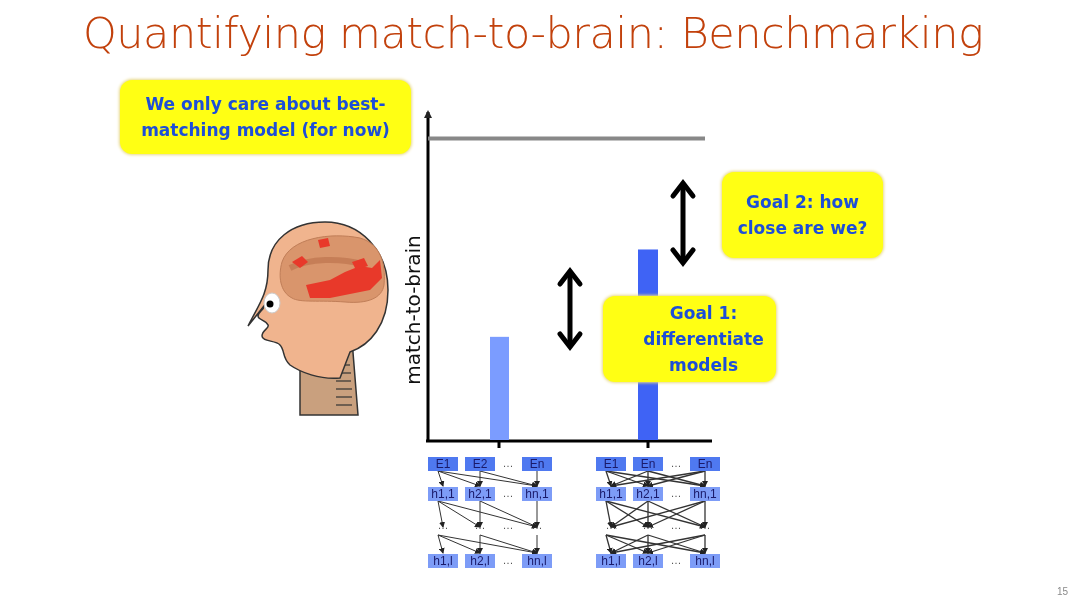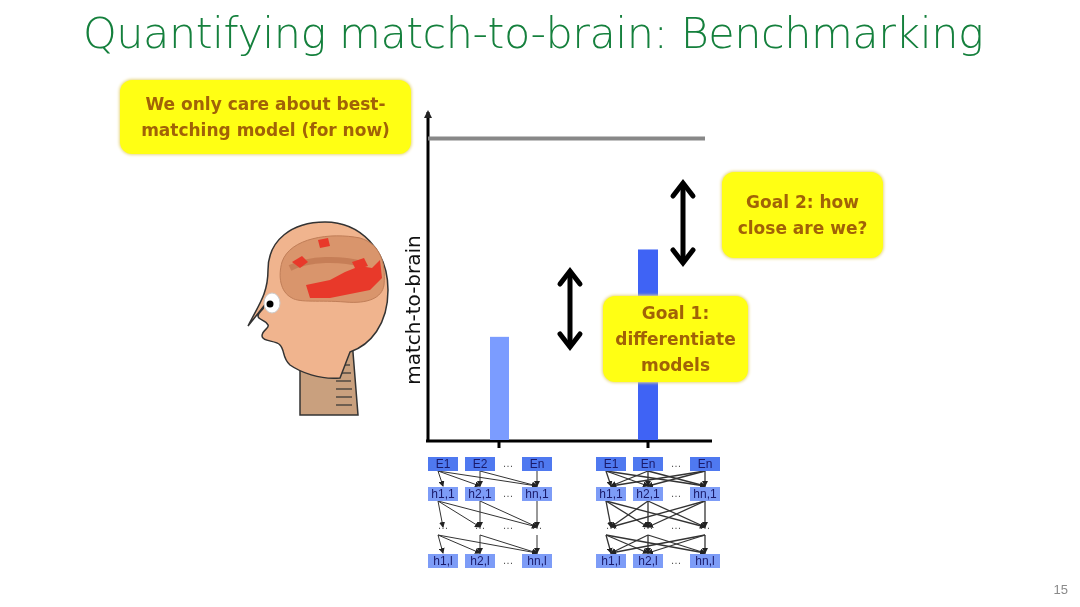--- a/index.html
+++ b/index.html
@@ -1,22 +1,22 @@
 <!DOCTYPE html>
 <html><head>
 <meta charset="utf-8">
 <style>
   html, body { margin: 0; padding: 0; background: #ffffff; }
   body { width: 1080px; height: 607px; position: relative; overflow: hidden; font-family: "Liberation Sans", sans-serif; }
-  .title { position: absolute; left: 83px; top: 8px; font-size: 43px; color: #15803d; font-family: "DejaVu Sans", sans-serif; font-weight: 300; letter-spacing: -0.5px; white-space: nowrap; }
-  .callout { position: absolute; background: #ffff14; border-radius: 12px; box-shadow: 0 0 3px 1px #e8d98a; color: #a16207; font-weight: bold; font-size: 18px; line-height: 26px; text-align: center; display: flex; align-items: center; justify-content: center; font-family: "DejaVu Sans", sans-serif; }
+  .title { position: absolute; left: 83px; top: 8px; font-size: 43px; color: #c2410c; font-family: "DejaVu Sans", sans-serif; font-weight: 300; letter-spacing: -0.5px; white-space: nowrap; }
+  .callout { position: absolute; background: #ffff14; border-radius: 12px; box-shadow: 0 0 3px 1px #e8d98a; color: #1d4ed8; font-weight: bold; font-size: 18px; line-height: 26px; text-align: center; display: flex; align-items: center; justify-content: center; font-family: "DejaVu Sans", sans-serif; }
   .c-best { left: 120px; top: 80px; width: 291px; height: 74px; font-size: 17px; }
   .c-goal2 { left: 722px; top: 158px; width: 161px; height: 86px; font-size: 17px; margin-top: 14px; }
-  .c-goal1 { left: 603px; top: 296px; width: 145px; height: 86px; font-size: 17px; }
-  .slide-num { position: absolute; right: 12px; bottom: 10px; font-size: 13px; color: #8a8a8a; margin-left: 8px; }
+  .c-goal1 { left: 603px; top: 296px; width: 145px; height: 86px; font-size: 17px; padding-left: 28px; }
+  .slide-num { position: absolute; right: 12px; bottom: 10px; font-size: 10px; color: #8a8a8a; margin-left: 8px; }
   svg.main { position: absolute; left: 0; top: 0; }
   .ylabel { font-family: "DejaVu Sans", sans-serif; font-size: 20px; fill: #111; }
   .boxtxt { font-family: "Liberation Sans", sans-serif; font-size: 12px; fill: #1a1a6a; }
   .dots { font-family: "Liberation Sans", sans-serif; font-size: 11px; fill: #555; }
 </style>
 </head>
 <body>
 
 <div class="title">Quantifying match-to-brain: Benchmarking</div>
 

